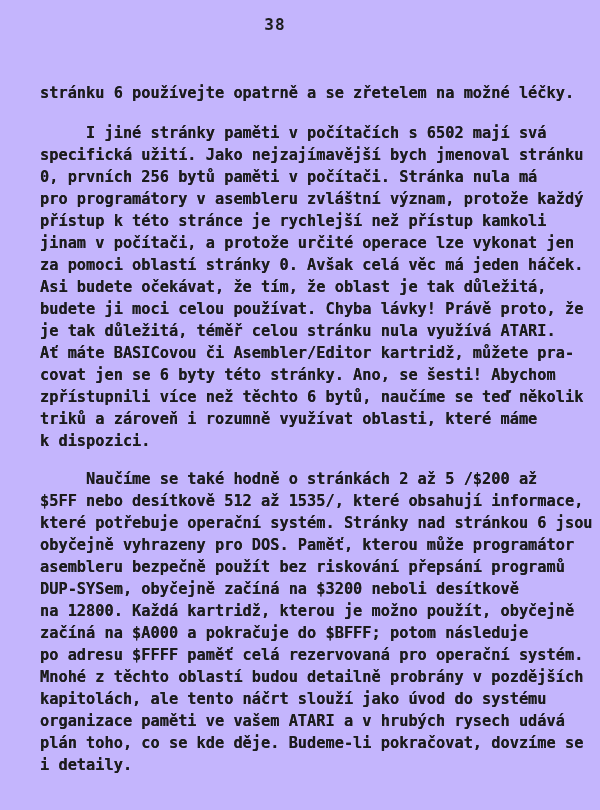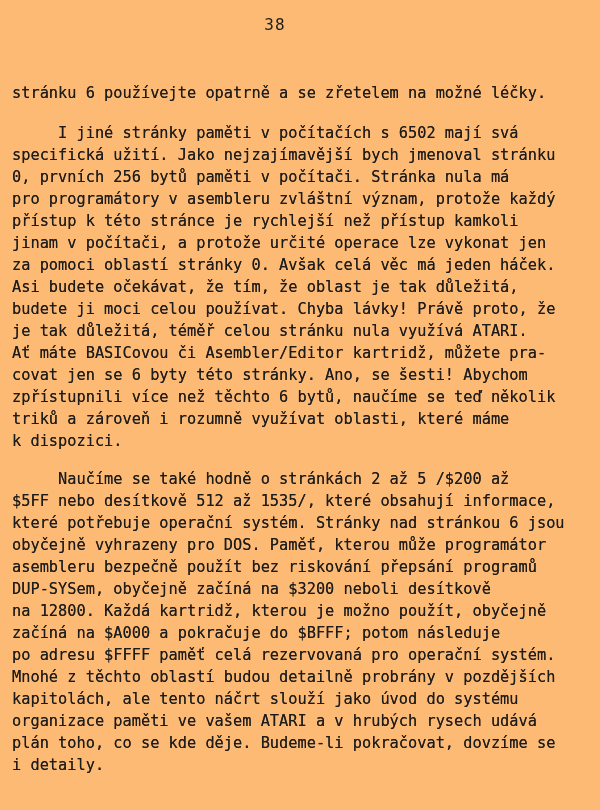--- a/index.html
+++ b/index.html
@@ -4,36 +4,36 @@
 <style>
   html, body {
     margin: 0;
     padding: 0;
     background: #fbfbf9;
   }
   .page {
     position: relative;
     width: 600px;
     height: 810px;
-    background: #fdba74;
+    background: #c4b5fd;
     overflow: hidden;
     font-family: "DejaVu Sans Mono", "Liberation Mono", monospace;
-    font-weight: 400;
+    font-weight: 700;
     color: #1c1c1c;
   }
   .page-number {
     margin-top: 14px;
     text-align: center;
     transform: translateX(-25px);
     font-size: 16px;
     line-height: 22px;
     letter-spacing: 1px;
   }
   .body-text {
-    margin-left: 12px;
+    margin-left: 40px;
     margin-right: 16px;
   }
   .paragraph {
     white-space: pre;
     font-size: 15.3px;
     line-height: 22px;
     letter-spacing: 0px;
     text-shadow: 0 0 0.5px rgba(20,20,20,0.75);
   }
   .paragraph.p-first {

